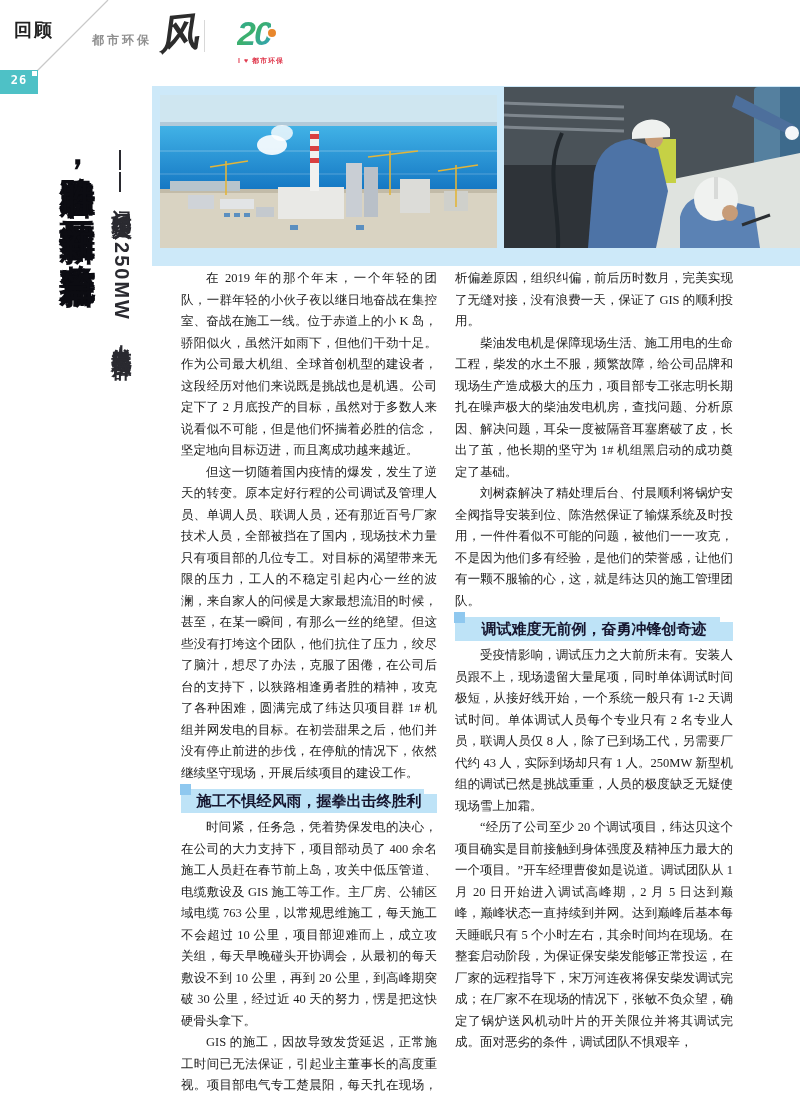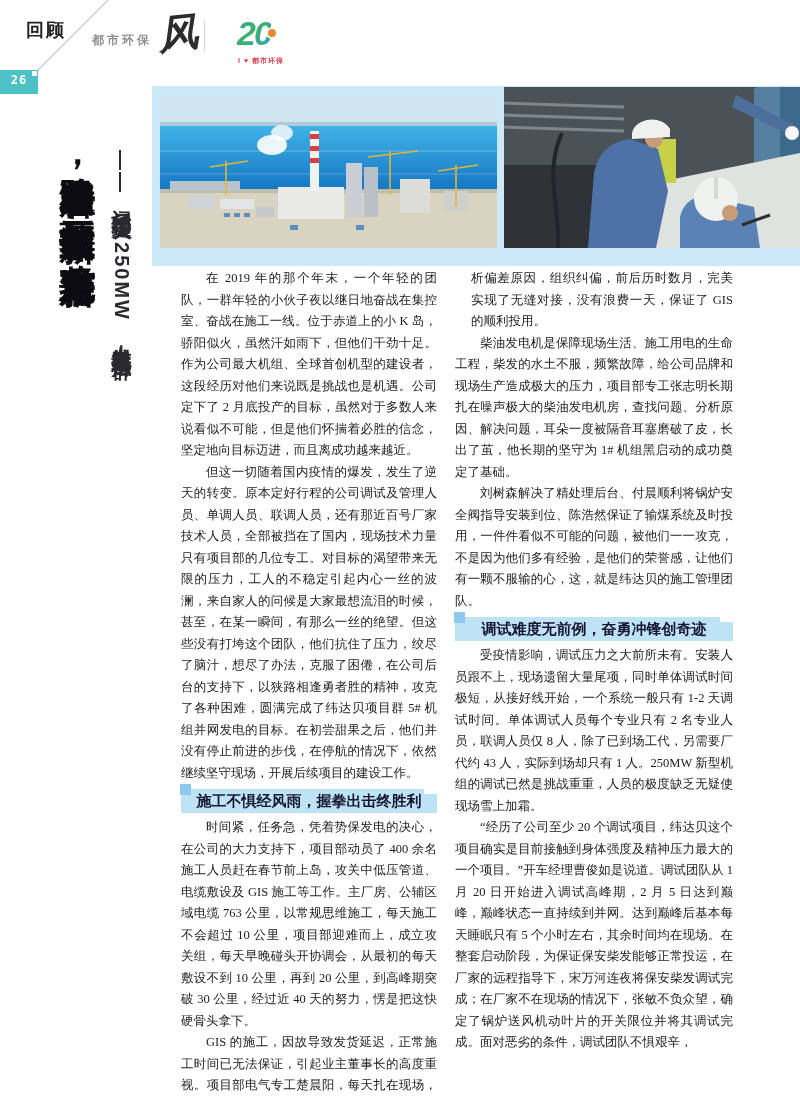--- a/index.html
+++ b/index.html
@@ -3,21 +3,21 @@
 <meta charset="utf-8">
 <style>
   * { margin:0; padding:0; box-sizing:border-box; }
   html,body { width:800px; height:1100px; }
   body { font-family:"Liberation Serif","DejaVu Serif",serif; background:#ffffff; position:relative; overflow:hidden; color:#1f1f1f; }
 
   .page { position:absolute; inset:0; background:#fff; }
 
   
   .header-line-svg { position:absolute; left:0; top:0; width:200px; height:100px; }
-  .section-label { position:absolute; left:26px; top:18px; font-family:"Liberation Sans","DejaVu Sans",sans-serif;
+  .section-label { position:absolute; left:14px; top:18px; font-family:"Liberation Sans","DejaVu Sans",sans-serif;
                    font-size:18px; font-weight:bold; color:#222; letter-spacing:2px; }
   .masthead { position:absolute; left:92px; top:10px; width:110px; height:52px; }
   .masthead-text { position:absolute; left:0; top:22px; font-size:12px; font-weight:bold; color:#8f8f8f;
                    letter-spacing:3px; font-family:"Liberation Sans","DejaVu Sans",sans-serif; }
   .masthead-glyph { position:absolute; left:66px; top:-4px; font-size:40px; font-style:italic; font-weight:bold;
                     color:#2c2c2c; transform:rotate(-6deg); font-family:"Liberation Serif","DejaVu Serif",serif; }
   .logo-divider { position:absolute; left:204px; top:20px; width:1px; height:32px; background:#d8d8d8; }
   .anniv-logo { position:absolute; left:213px; top:14px; width:60px; height:52px;margin-left:24px; }
   .anniv-num { position:absolute; left:0; top:0; font-family:"Liberation Sans","DejaVu Sans",sans-serif;
                font-size:34px; font-weight:900; font-style:italic; letter-spacing:-2px;
@@ -44,21 +44,21 @@
   .v-subtitle { position:absolute; left:110px; top:150px; height:560px; writing-mode:vertical-rl;
              font-family:"Liberation Sans","DejaVu Sans",sans-serif; font-weight:600; font-size:20px;
              letter-spacing:2px; color:#2a2a30; line-height:1.2; }
 
   
   .col { position:absolute; top:268px; font-size:12.5px; line-height:21.5px; text-align:justify;
          color:#1c1c1c; font-family:"Liberation Serif","DejaVu Serif",serif; }
   .col1 { left:181px; width:256px; }
   .col2 { left:455px; width:278px; }
   .para { text-indent:2em; }
-  .para.noindent { text-indent:0;margin-left:16px; }
+  .para.noindent { text-indent:0; }
   .subhead { position:relative; background:#bee3f7; margin:5px 0 4px 0; height:24px; line-height:24px;
              text-align:center; font-family:"Liberation Sans","DejaVu Sans",sans-serif; font-weight:bold;
              font-size:15px; color:#15152e; text-indent:0; }
   .subhead-accent { position:absolute; left:-1px; top:-5px; width:11px; height:11px; background:#8fc8ef; }
   .subhead-notch { position:absolute; right:0; top:-5px; width:13px; height:10px; background:#ffffff; }
 </style>
 </head>
 <body>
 
 <div class="page">
@@ -156,21 +156,21 @@
     <path d="M212,90 L212,112" stroke="#d8dad8" stroke-width="4"></path>
     <circle cx="226" cy="126" r="8" fill="#c79c78"></circle>
     <line x1="238" y1="138" x2="266" y2="128" stroke="#2b2f33" stroke-width="3"></line>
   </svg>
 
   <div class="v-title">狭路相逢勇者胜，开疆拓土谋创新，攻坚克难谱新篇</div>
   <div class="v-subtitle">——记印尼纬达贝 3X250MW 火力发电建设项目群</div>
 
   <div class="col col1">
       <div class="para">在 2019 年的那个年末，一个年轻的团队，一群年轻的小伙子夜以继日地奋战在集控室、奋战在施工一线。位于赤道上的小 K 岛，骄阳似火，虽然汗如雨下，但他们干劲十足。作为公司最大机组、全球首创机型的建设者，这段经历对他们来说既是挑战也是机遇。公司定下了 2 月底投产的目标，虽然对于多数人来说看似不可能，但是他们怀揣着必胜的信念，坚定地向目标迈进，而且离成功越来越近。</div>
-      <div class="para">但这一切随着国内疫情的爆发，发生了逆天的转变。原本定好行程的公司调试及管理人员、单调人员、联调人员，还有那近百号厂家技术人员，全部被挡在了国内，现场技术力量只有项目部的几位专工。对目标的渴望带来无限的压力，工人的不稳定引起内心一丝的波澜，来自家人的问候是大家最想流泪的时候，甚至，在某一瞬间，有那么一丝的绝望。但这些没有打垮这个团队，他们抗住了压力，绞尽了脑汁，想尽了办法，克服了困倦，在公司后台的支持下，以狭路相逢勇者胜的精神，攻克了各种困难，圆满完成了纬达贝项目群 5# 机组并网发电的目标。在初尝甜果之后，他们并没有停止前进的步伐，在停航的情况下，依然继续坚守现场，开展后续项目的建设工作。</div>
+      <div class="para">但这一切随着国内疫情的爆发，发生了逆天的转变。原本定好行程的公司调试及管理人员、单调人员、联调人员，还有那近百号厂家技术人员，全部被挡在了国内，现场技术力量只有项目部的几位专工。对目标的渴望带来无限的压力，工人的不稳定引起内心一丝的波澜，来自家人的问候是大家最想流泪的时候，甚至，在某一瞬间，有那么一丝的绝望。但这些没有打垮这个团队，他们抗住了压力，绞尽了脑汁，想尽了办法，克服了困倦，在公司后台的支持下，以狭路相逢勇者胜的精神，攻克了各种困难，圆满完成了纬达贝项目群 1# 机组并网发电的目标。在初尝甜果之后，他们并没有停止前进的步伐，在停航的情况下，依然继续坚守现场，开展后续项目的建设工作。</div>
       <div class="subhead"><span class="subhead-accent"></span><span class="subhead-notch"></span><span>施工不惧经风雨，握拳出击终胜利</span></div>
       <div class="para">时间紧，任务急，凭着势保发电的决心，在公司的大力支持下，项目部动员了 400 余名施工人员赶在春节前上岛，攻关中低压管道、电缆敷设及 GIS 施工等工作。主厂房、公辅区域电缆 763 公里，以常规思维施工，每天施工不会超过 10 公里，项目部迎难而上，成立攻关组，每天早晚碰头开协调会，从最初的每天敷设不到 10 公里，再到 20 公里，到高峰期突破 30 公里，经过近 40 天的努力，愣是把这快硬骨头拿下。</div>
       <div class="para">GIS 的施工，因故导致发货延迟，正常施工时间已无法保证，引起业主董事长的高度重视。项目部电气专工楚晨阳，每天扎在现场，组织施工，分</div>
     </div>
   <div class="col col2">
       <div class="para noindent">析偏差原因，组织纠偏，前后历时数月，完美实现了无缝对接，没有浪费一天，保证了 GIS 的顺利投用。</div>
       <div class="para">柴油发电机是保障现场生活、施工用电的生命工程，柴发的水土不服，频繁故障，给公司品牌和现场生产造成极大的压力，项目部专工张志明长期扎在噪声极大的柴油发电机房，查找问题、分析原因、解决问题，耳朵一度被隔音耳塞磨破了皮，长出了茧，他长期的坚守为 1# 机组黑启动的成功奠定了基础。</div>
       <div class="para">刘树森解决了精处理后台、付晨顺利将锅炉安全阀指导安装到位、陈浩然保证了输煤系统及时投用，一件件看似不可能的问题，被他们一一攻克，不是因为他们多有经验，是他们的荣誉感，让他们有一颗不服输的心，这，就是纬达贝的施工管理团队。</div>
       <div class="subhead"><span class="subhead-accent"></span><span class="subhead-notch"></span><span>调试难度无前例，奋勇冲锋创奇迹</span></div>
       <div class="para">受疫情影响，调试压力之大前所未有。安装人员跟不上，现场遗留大量尾项，同时单体调试时间极短，从接好线开始，一个系统一般只有 1-2 天调试时间。单体调试人员每个专业只有 2 名专业人员，联调人员仅 8 人，除了已到场工代，另需要厂代约 43 人，实际到场却只有 1 人。250MW 新型机组的调试已然是挑战重重，人员的极度缺乏无疑使现场雪上加霜。</div>

